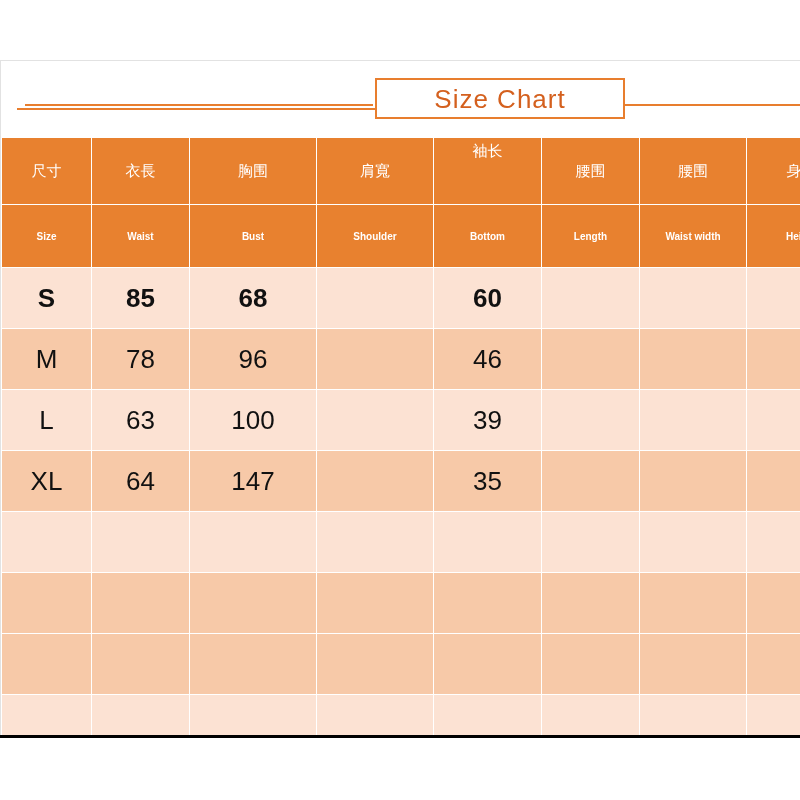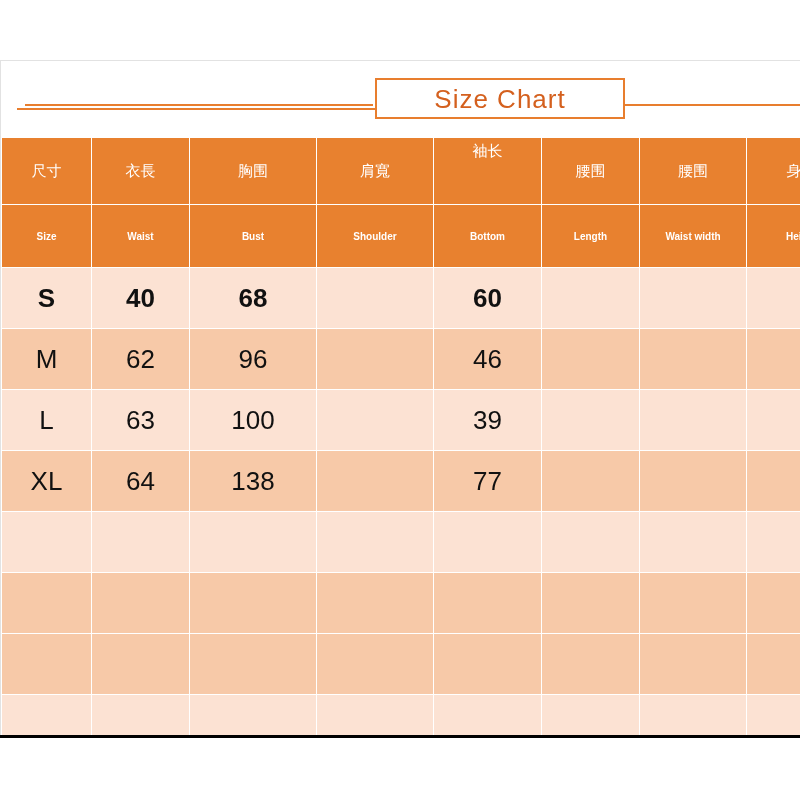--- a/index.html
+++ b/index.html
@@ -213,54 +213,54 @@
               <td>Waist</td>
               <td>Bust</td>
               <td>Shoulder</td>
               <td>Bottom</td>
               <td>Length</td>
               <td>Waist width</td>
               <td>Height</td>
             </tr>
             <tr class="data light bold">
               <td>S</td>
-              <td>40</td>
+              <td>85</td>
               <td>68</td>
               <td></td>
               <td>60</td>
               <td></td>
               <td></td>
               <td></td>
             </tr>
             <tr class="data dark">
               <td>M</td>
-              <td>62</td>
+              <td>78</td>
               <td>96</td>
               <td></td>
               <td>46</td>
               <td></td>
               <td></td>
               <td></td>
             </tr>
             <tr class="data light">
               <td>L</td>
               <td>63</td>
               <td>100</td>
               <td></td>
               <td>39</td>
               <td></td>
               <td></td>
               <td></td>
             </tr>
             <tr class="data dark">
               <td>XL</td>
               <td>64</td>
-              <td>138</td>
-              <td></td>
-              <td>77</td>
+              <td>147</td>
+              <td></td>
+              <td>35</td>
               <td></td>
               <td></td>
               <td></td>
             </tr>
             <tr class="blank light">
               <td></td>
               <td></td>
               <td></td>
               <td></td>
               <td></td>

